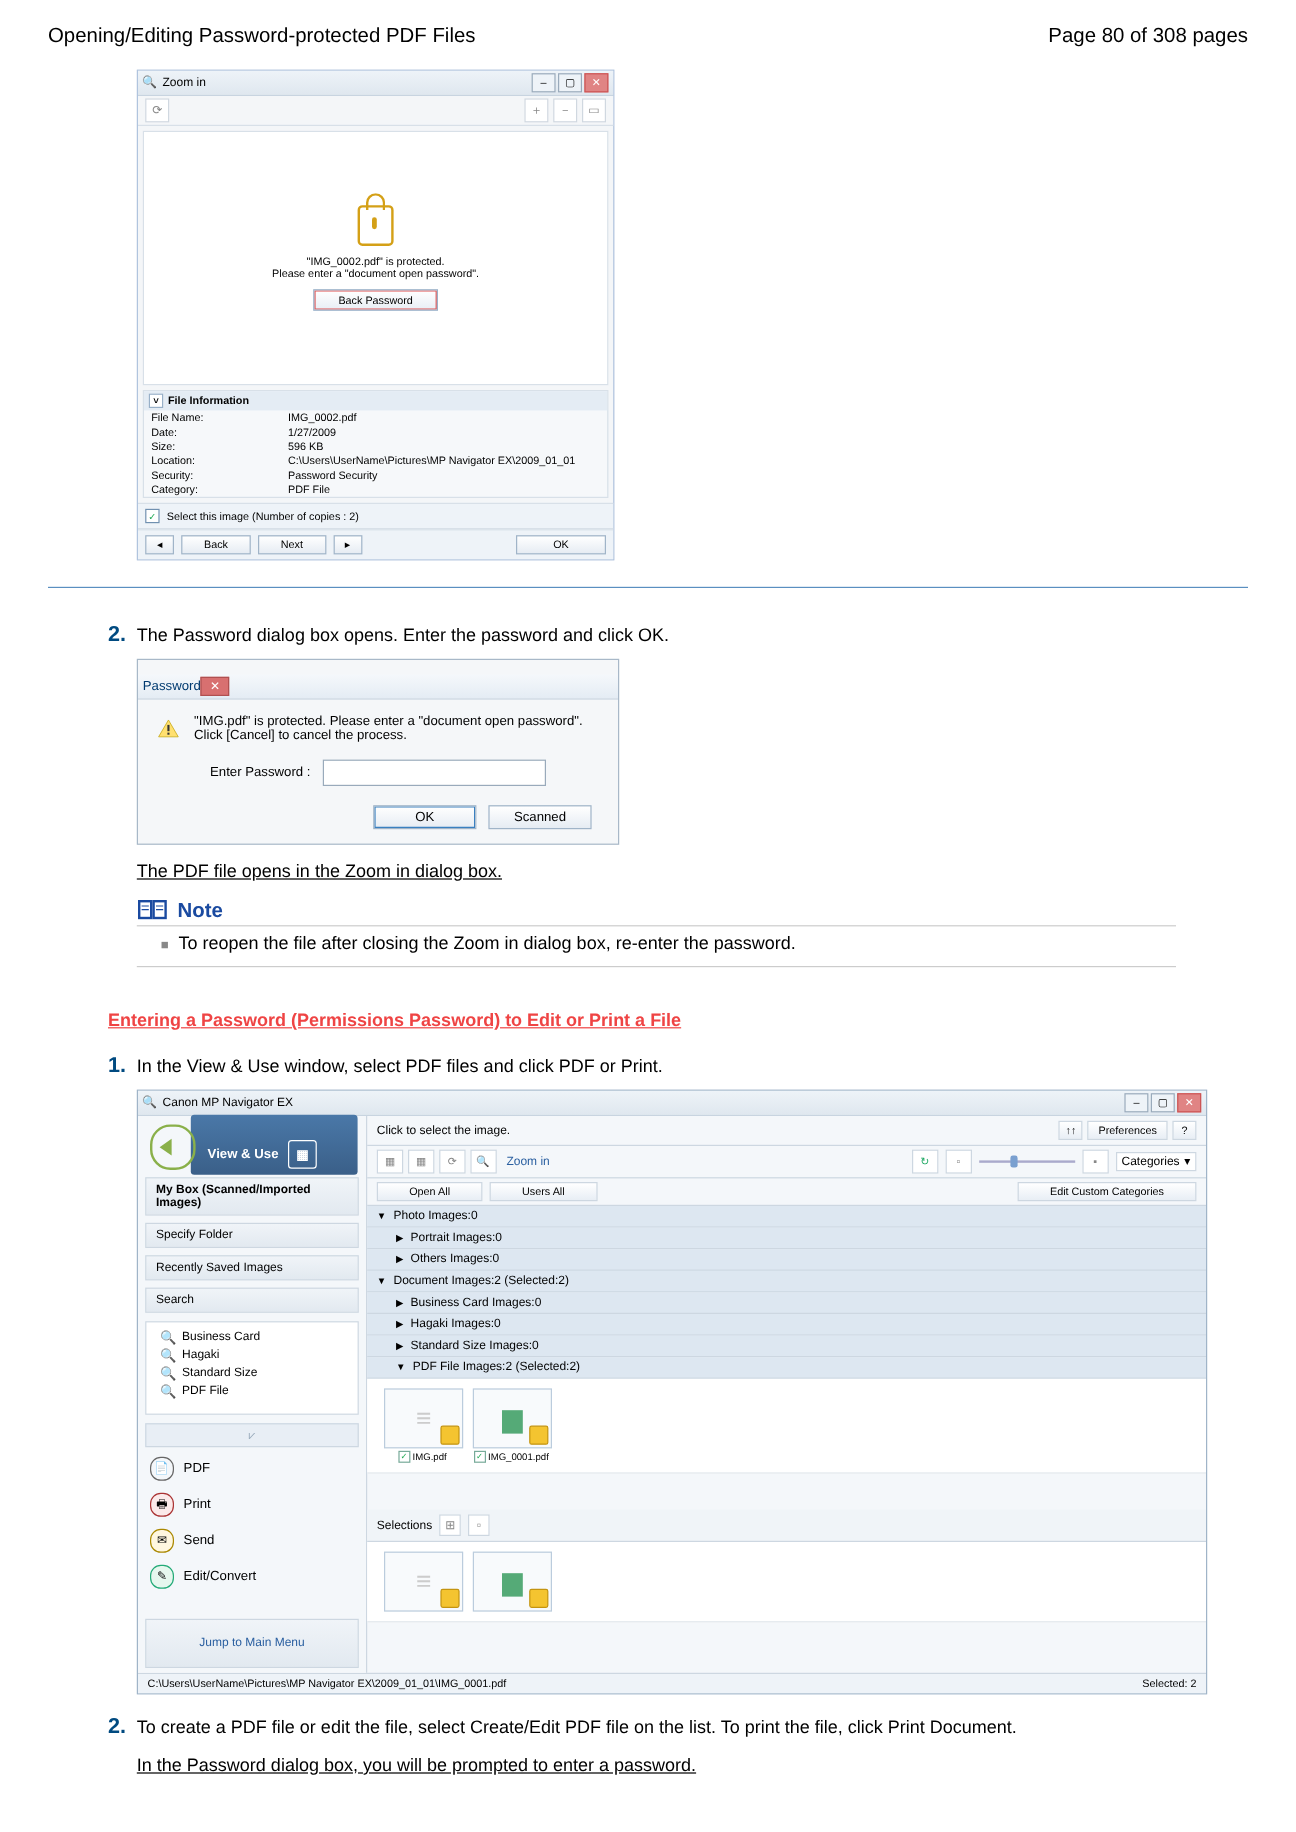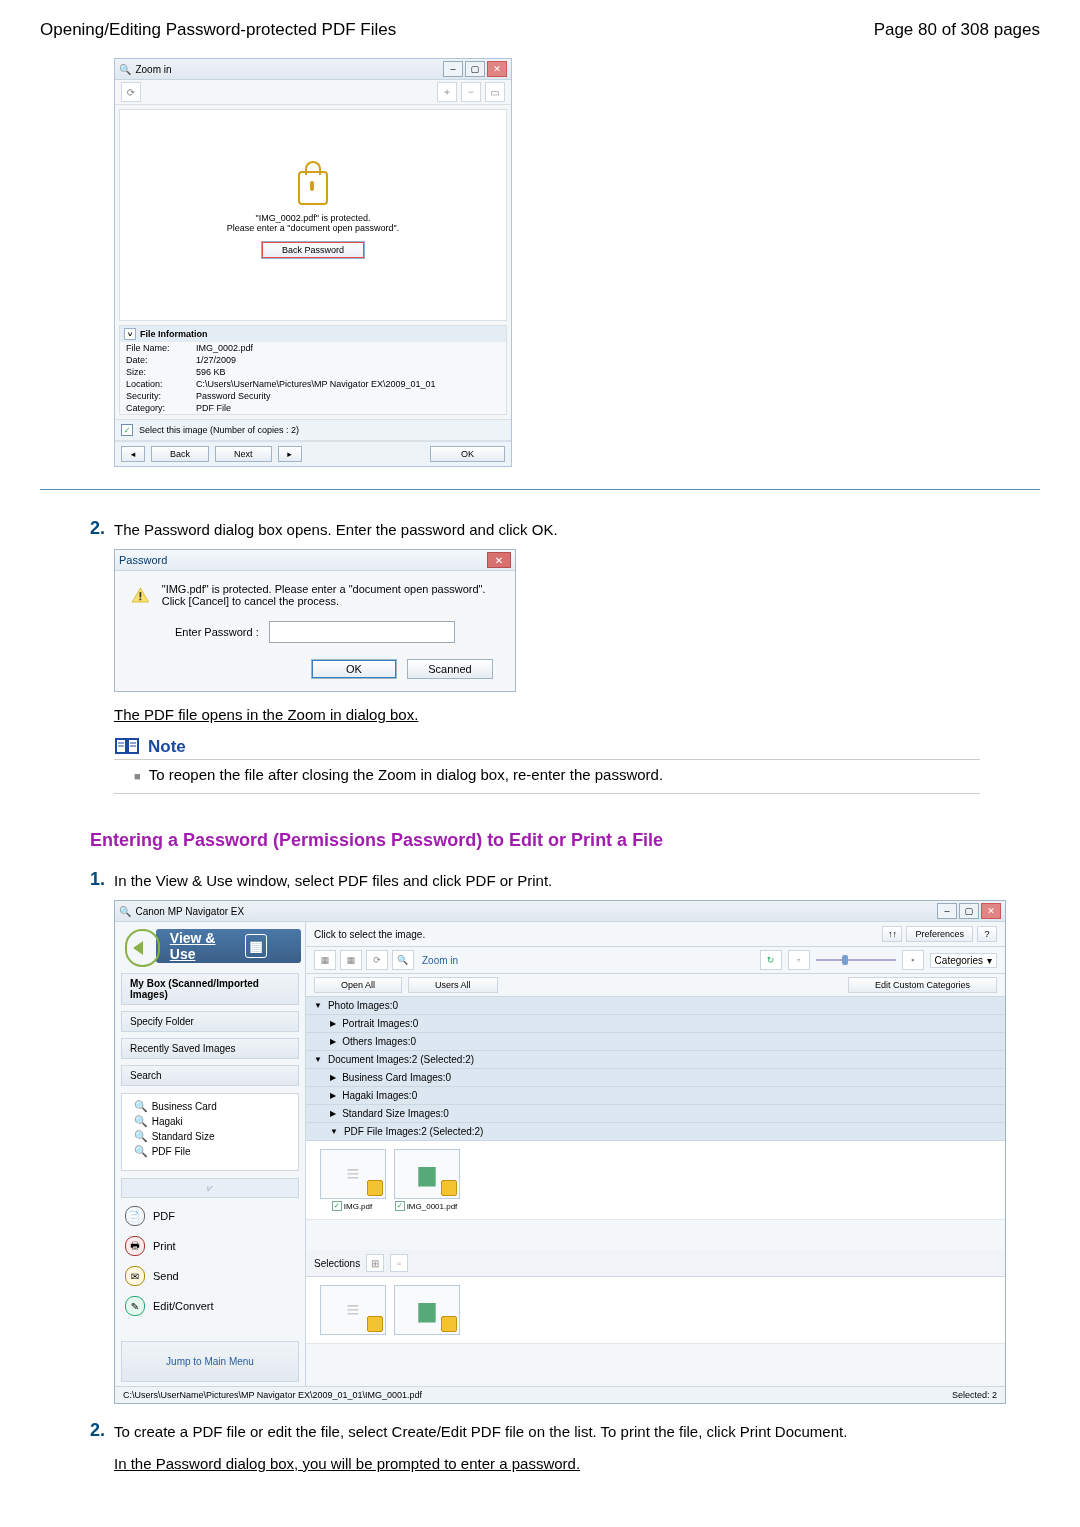--- a/index.html
+++ b/index.html
@@ -36,24 +36,25 @@
     font-size: 15px;
   }
   .indent-text {
     margin-left: 74px;
     font-size: 15px;
     margin-top: 14px;
     margin-bottom: 14px;
     text-decoration: underline;
   }
   .section-title {
-    color: #a21caf;
+    color: #ef4444;
     font-weight: bold;
-    font-size: 18px;
+    font-size: 15px;
     margin: 36px 0 18px 50px;
+    text-decoration: underline;
   }
   .note-bar {
     display: flex;
     align-items: center;
     border-bottom: 1px solid #ccc;
     margin: 4px 60px 4px 74px;
     padding-bottom: 2px;
   }
   .note-bar svg { margin-right: 6px; }
   .note-bar .label {
@@ -150,21 +151,21 @@
     font-size:9px;
   }
   .fi-head {
     background:#e4ecf4;padding:2px 4px;font-weight:bold;
     display:flex;align-items:center;gap:4px;
   }
   .fi-head .kbx {
     width:10px;height:10px;border:1px solid #98b0c8;background:#fff;
     display:inline-flex;align-items:center;justify-content:center;font-size:8px;
   }
-  .fi-row { display:flex; padding:1px 6px; }
+  .fi-row { display:flex; padding:1px 6px;gap:44px; }
   .fi-label { width:70px; }
   .zoom-bottom {
     border-top:1px solid #d8e0e8;
     padding:4px 6px;
     display:flex;
     align-items:center;
     gap:6px;
     background:#eef3f8;
     font-size:9px;
   }
@@ -175,26 +176,27 @@
 
   
   .pw-dialog {
     width: 400px;
     border:1px solid #a8b8c8;
     margin: 10px 0 14px 74px;
     background:#f5f7f9;
     font-size:11px;
   }
   .pw-title {
-    display:flex;justify-content:space-between;align-items:center;
+    display:flex;align-items:center;
     padding:2px 4px;
     background:linear-gradient(#f5f8fb,#e4ecf4);
     color:#003a70;
     border-bottom:1px solid #c8d4e0;
     font-size:11px;
+    margin-top:12px;
   }
   .pw-close {
     width:22px;height:14px;background:#d87070;border:1px solid #b05050;
     color:#fff;font-size:10px;display:flex;align-items:center;justify-content:center;
   }
   .pw-body { padding:12px 16px; }
   .pw-msg { display:flex; gap:12px; font-size:11px; margin-bottom:14px; }
   .warn-tri {
     width:28px;height:24px;
   }
@@ -231,24 +233,23 @@
   .mp-back-icon:after {
     content:"";position:absolute;left:6px;top:10px;width:0;height:0;
     border-top:7px solid transparent;border-bottom:7px solid transparent;
     border-right:10px solid #8ab04a;
   }
   .mp-vu {
     display:flex;align-items:center;gap:8px;
     background:linear-gradient(#4a78a8,#3a5f88);
     color:#fff;font-weight:bold;
     height:34px;border-radius:3px;
-    padding:0 34px 0 14px;
-    font-size:14px;
+    padding:16px 34px 0 14px;
+    font-size:11px;
     margin-left:-4px;
-    text-decoration:underline;
   }
   .mp-vu-icon {
     width:22px;height:22px;border:1px solid #fff;border-radius:3px;
     display:flex;align-items:center;justify-content:center;
   }
   .mp-side-item {
     background:linear-gradient(#f0f4f8,#e2e9f0);
     border:1px solid #cdd7e1;margin:3px 6px;padding:4px 8px;font-size:10px;
   }
   .mp-tags {

